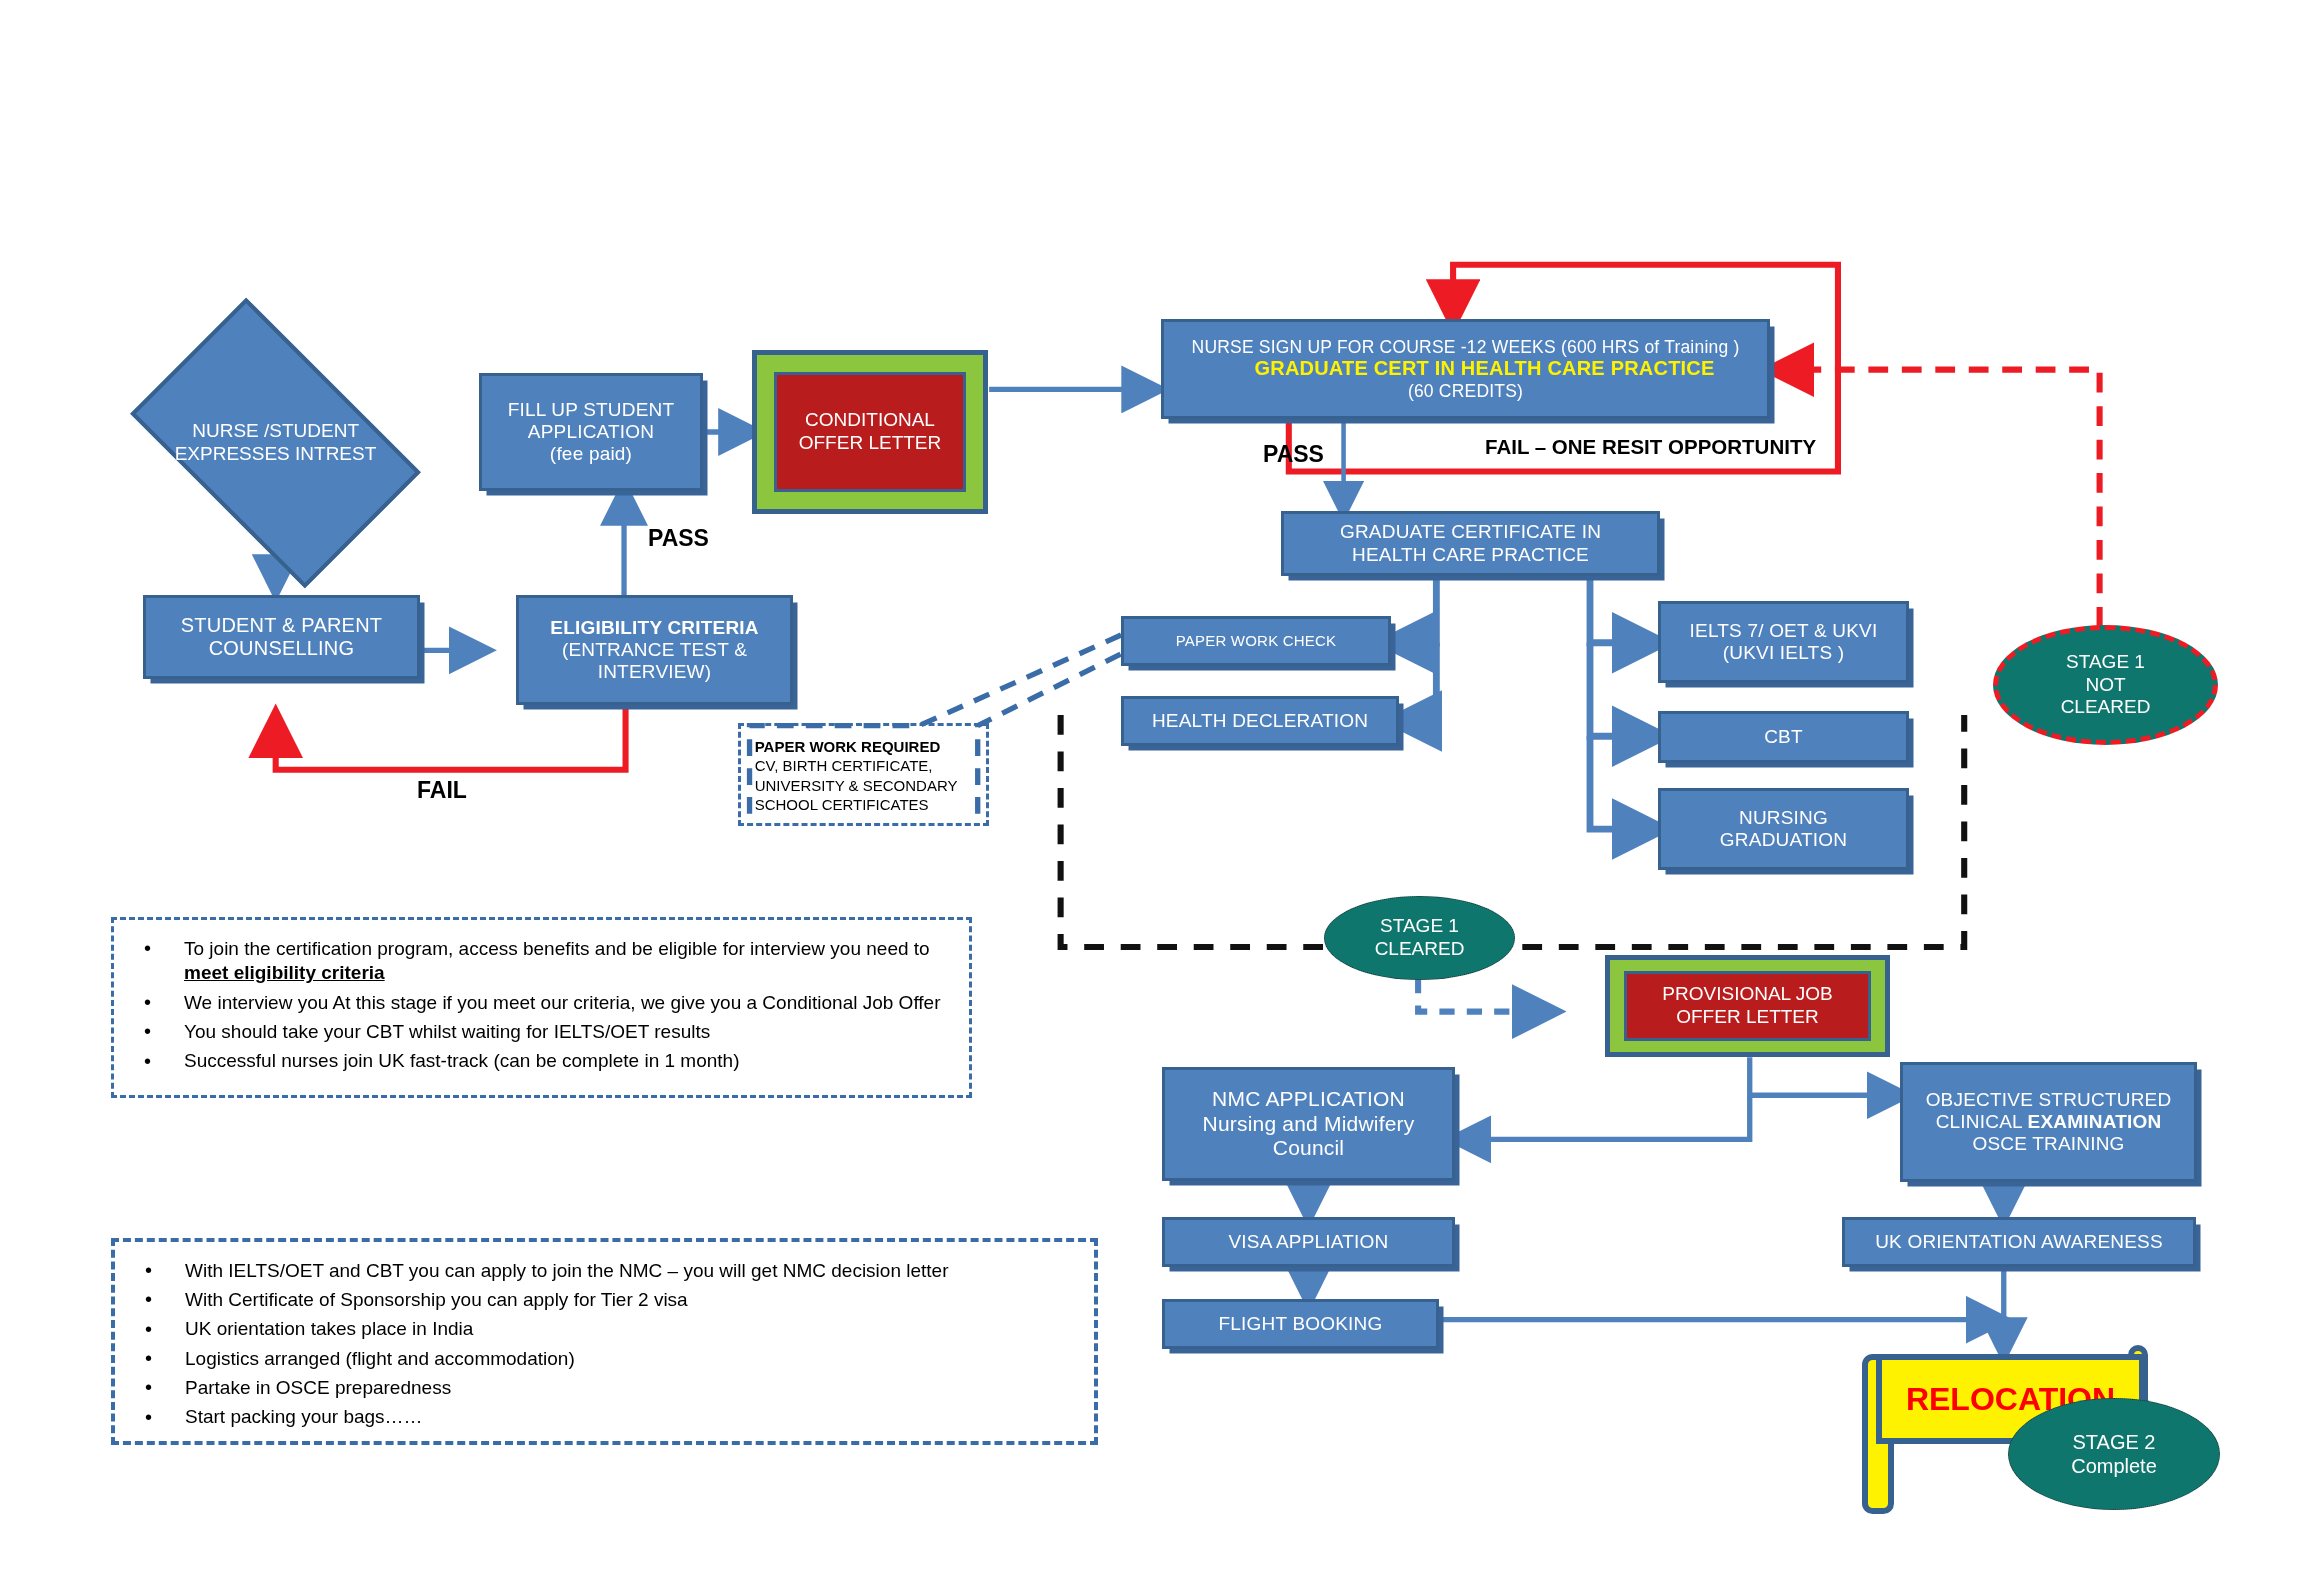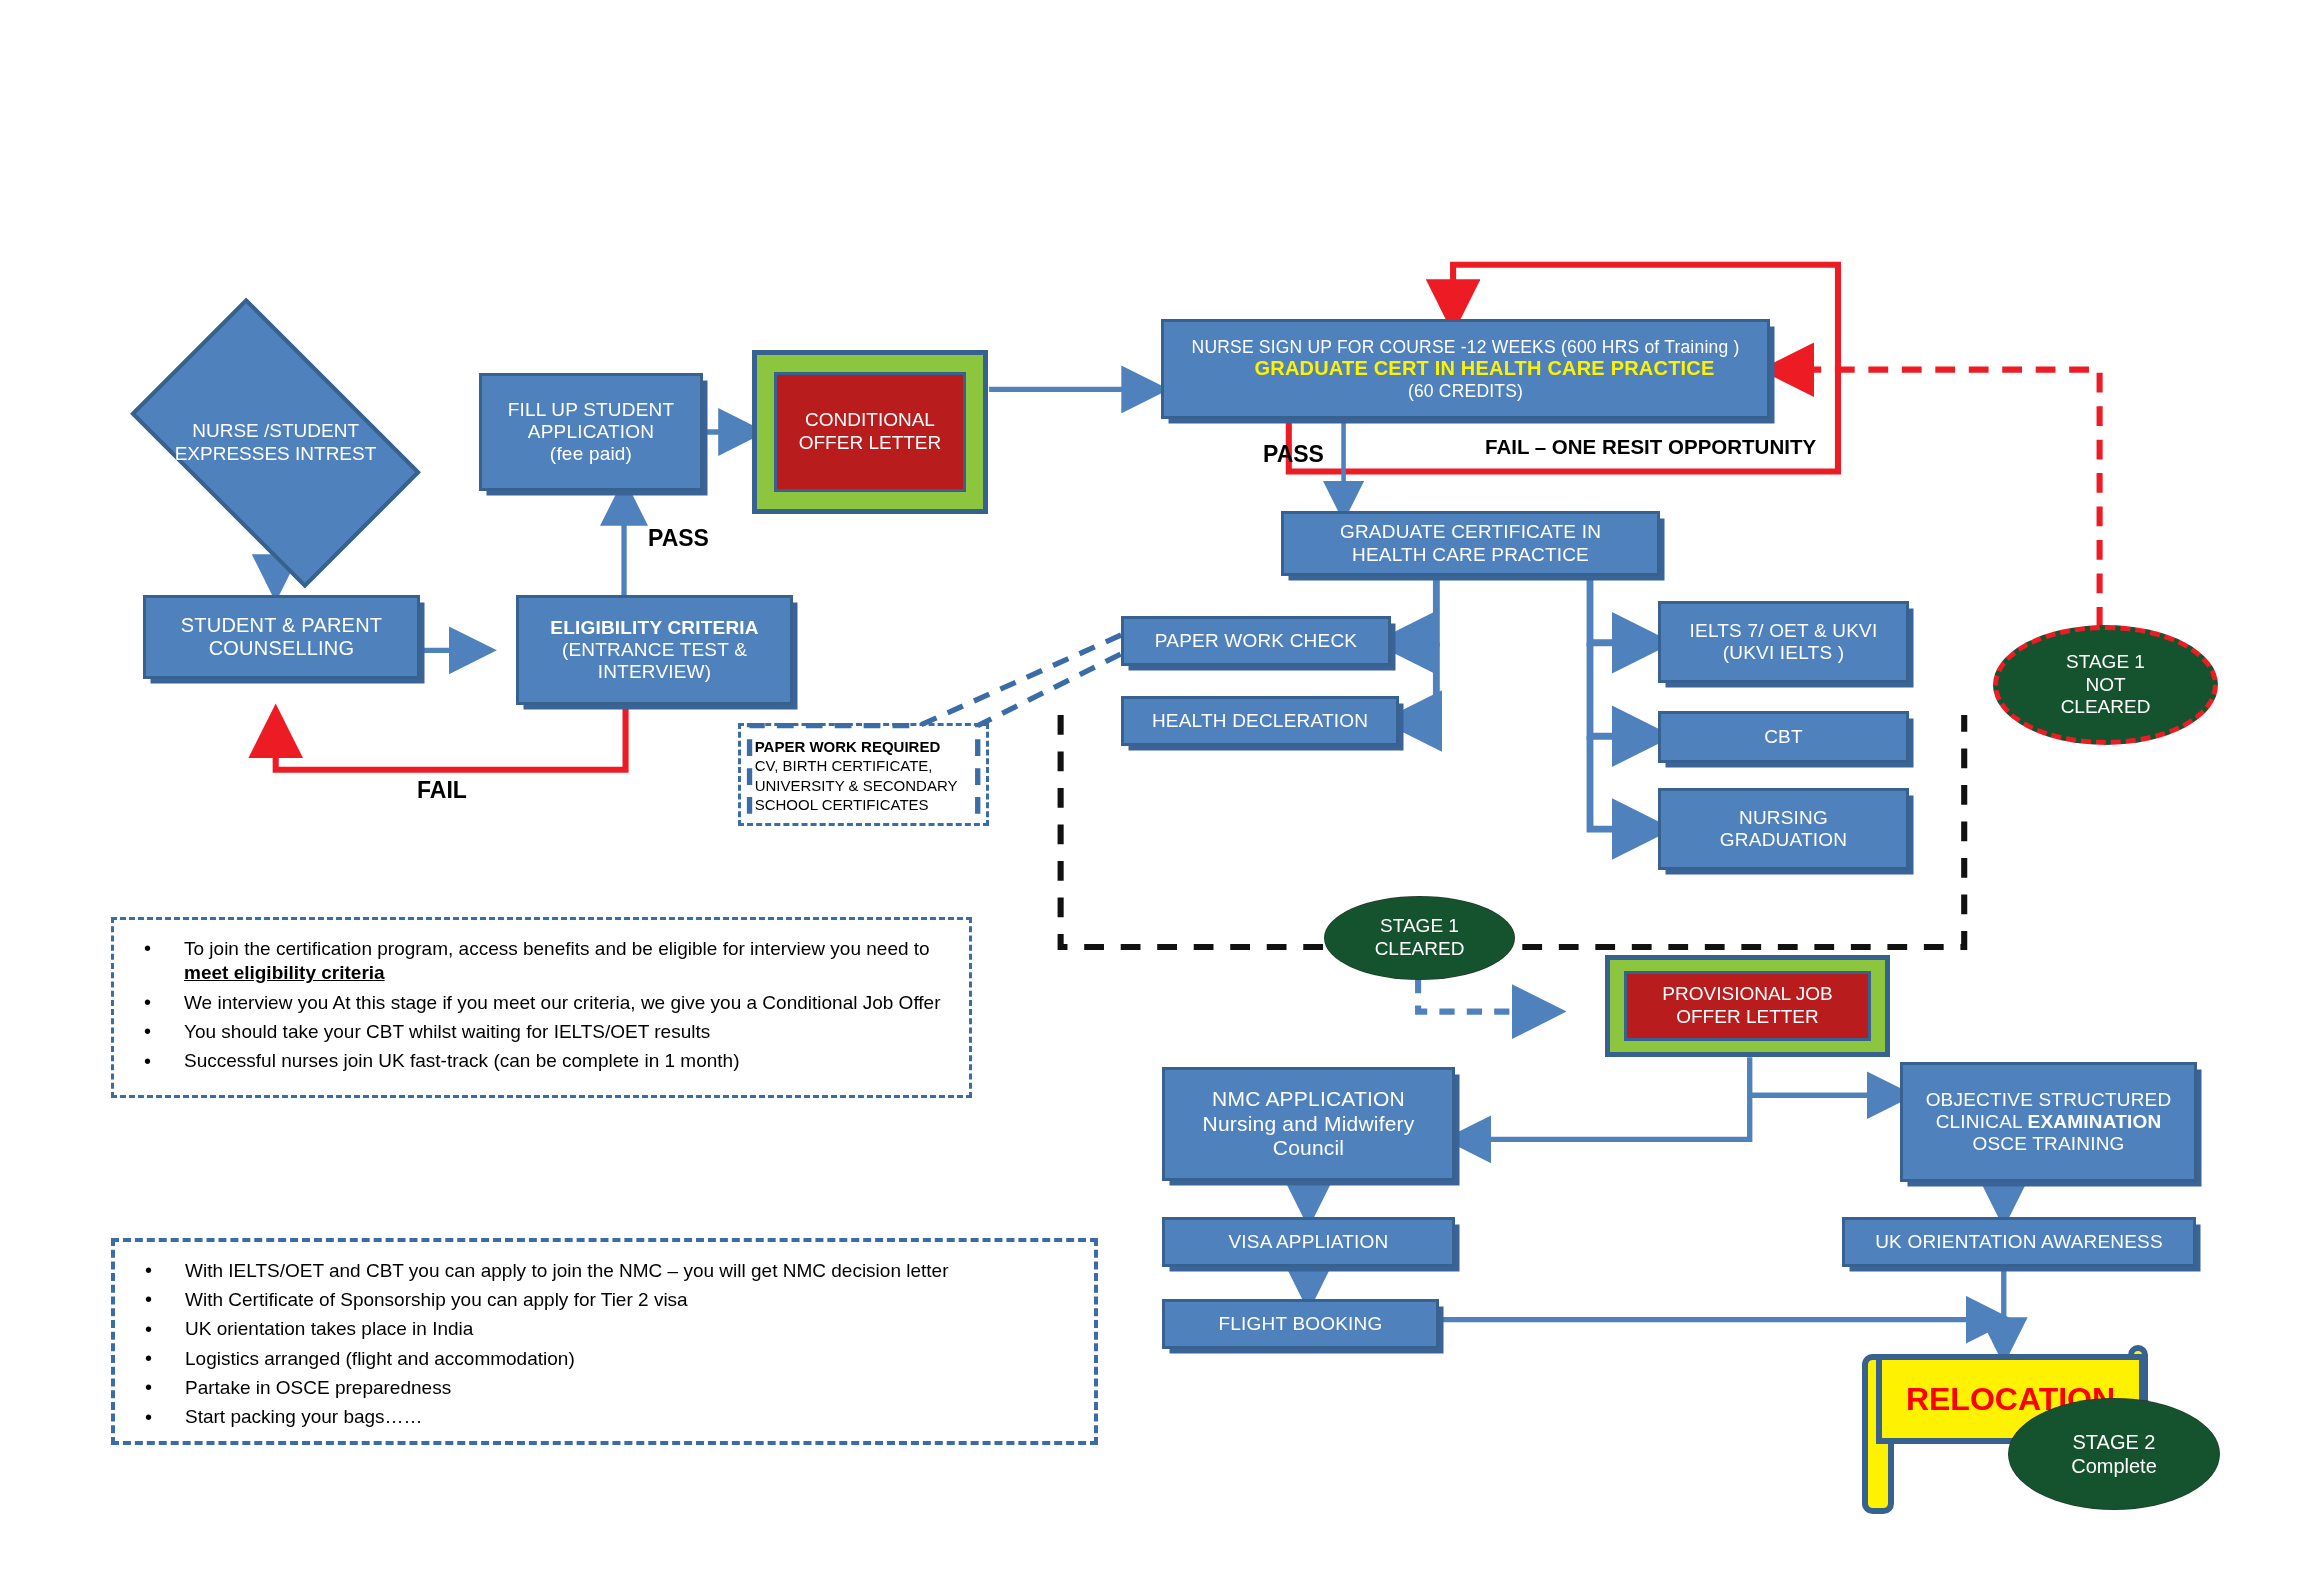--- a/index.html
+++ b/index.html
@@ -33,21 +33,21 @@
     position:absolute;left:0;top:0;width:100%;height:100%;
     background:#4F81BD;border:4.6px solid #37618E;
     transform:rotate(45deg);
     box-sizing:border-box;
   }
   .diamond .dtxt{position:relative;z-index:2;line-height:1.2;}
 
   
   .ellipse{
     position:absolute;z-index:6;border-radius:50%;
-    background:#14532d;
+    background:#0f766e;
     display:flex;flex-direction:column;align-items:center;justify-content:center;
     color:#fff;text-align:center;line-height:1.2;
   }
   .ellipse.dashed-red{border:5.3px dashed #ED1C24;}
   .ellipse.dotted-thin{border:1.5px dotted #2b2b2b;}
 
   
   .letterbox{position:absolute;z-index:4;box-sizing:border-box;border:5.3px solid #37618E;background:#8CC63E;}
   .letterbox .inner{
     position:absolute;box-sizing:border-box;background:#b91c1c;border:3.8px solid #37618E;
@@ -176,21 +176,21 @@
     <span class="ln">NURSE SIGN UP FOR COURSE -12 WEEKS (600 HRS of  Training )</span>
     <span class="ln yellowtxt" style="font-size:20px;">GRADUATE CERT IN HEALTH CARE PRACTICE</span>
     <span class="ln">(60 CREDITS)</span>
   </div>
 
   <div class="node sh" style="left:1281px;top:511px;width:379px;height:65px;font-size:19px;">
     <span class="ln">GRADUATE CERTIFICATE IN</span>
     <span class="ln">HEALTH CARE PRACTICE</span>
   </div>
 
-  <div class="node sh" style="left:1121px;top:616px;width:270px;height:50px;font-size:19px;">
+  <div class="node sh" style="left:1121px;top:616px;width:270px;height:50px;font-size:15px;">
     <span class="ln">PAPER WORK CHECK</span>
   </div>
 
   <div class="node sh" style="left:1121px;top:696px;width:278px;height:50px;font-size:19px;">
     <span class="ln">HEALTH  DECLERATION</span>
   </div>
 
   <div class="node sh" style="left:1658px;top:601px;width:251px;height:82px;font-size:19px;">
     <span class="ln">IELTS 7/ OET &amp; UKVI</span>
     <span class="ln">(UKVI IELTS )</span>

